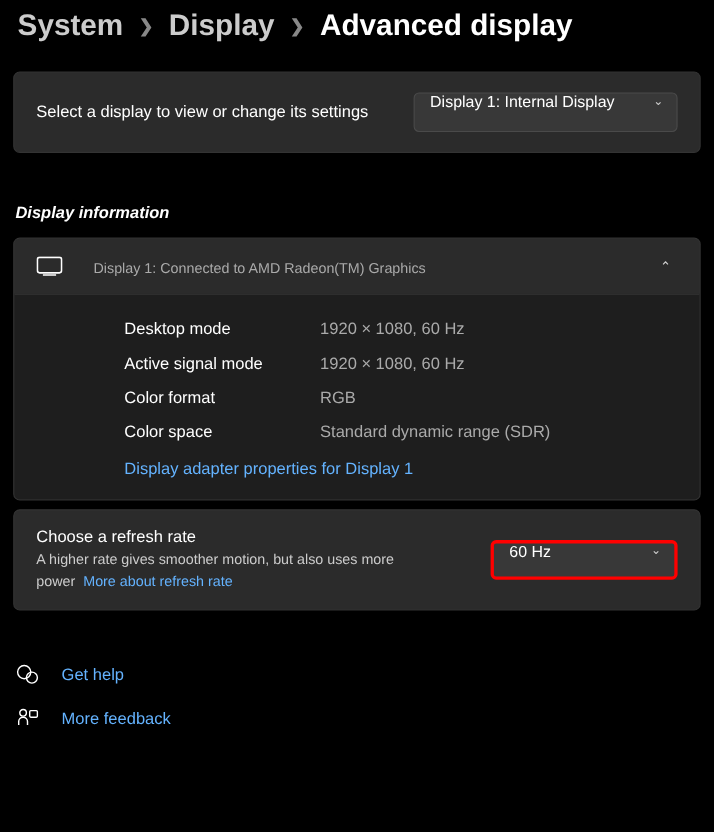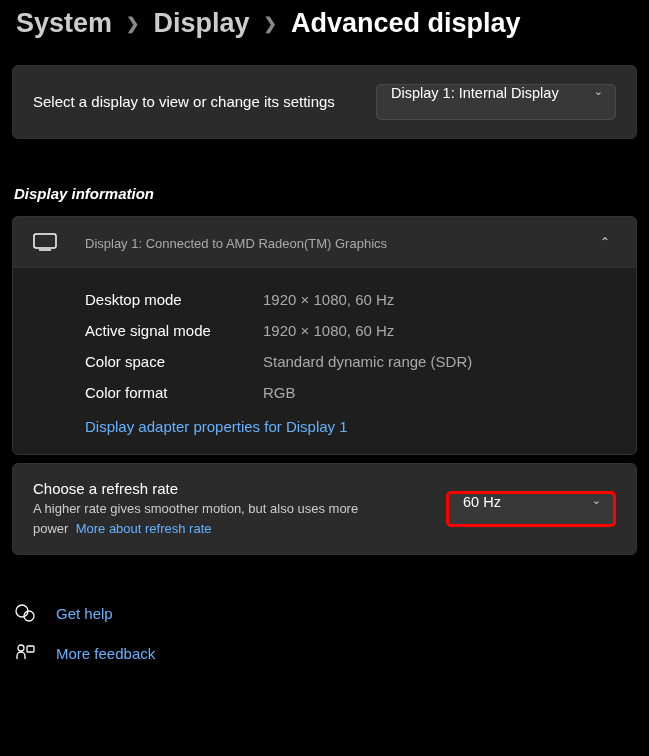--- a/index.html
+++ b/index.html
@@ -72,21 +72,21 @@
     cursor: pointer;
   }
   .info-header .icon-slot { width: 52px; display:flex; align-items:center; }
   .info-header .titles { flex: 1; }
   .info-header .titles .t1 { font-size: 16px; }
   .info-header .titles .t2 { font-size: 13px; color: #aaa; margin-top: 2px; }
   .info-header .expand { color: #ccc; font-size: 12px; padding: 0 6px; }
   .info-body {
     background: #1e1e1e;
     border-top: 1px solid #333;
-    padding: 16px 20px 18px 72px;
+    padding: 16px 20px 18px 100px;
   }
   .kv { display: flex; font-size: 15px; padding: 7px 0; }
   .kv .k { width: 178px; color: #fff; }
   .kv .v { color: #aaa; }
   .link { color: #64b3ff; font-size: 15px; cursor: pointer; }
   .info-body .link { display: inline-block; padding-top: 10px; }
   .refresh-row {
     display: flex;
     align-items: center;
     justify-content: space-between;
@@ -152,26 +152,26 @@
   <div class="info-body">
     <div class="kv">
       <div class="k">Desktop mode</div>
       <div class="v">1920 × 1080, 60 Hz</div>
     </div>
     <div class="kv">
       <div class="k">Active signal mode</div>
       <div class="v">1920 × 1080, 60 Hz</div>
     </div>
     <div class="kv">
+      <div class="k">Color format</div>
+      <div class="v">RGB</div>
+    </div>
+    <div class="kv">
       <div class="k">Color space</div>
       <div class="v">Standard dynamic range (SDR)</div>
-    </div>
-    <div class="kv">
-      <div class="k">Color format</div>
-      <div class="v">RGB</div>
     </div>
     <span class="link">Display adapter properties for Display 1</span>
   </div>
 </div>
 
 <div class="card">
   <div class="refresh-row">
     <div class="txt">
       <div class="t1">Choose a refresh rate</div>
       <div class="t2">

